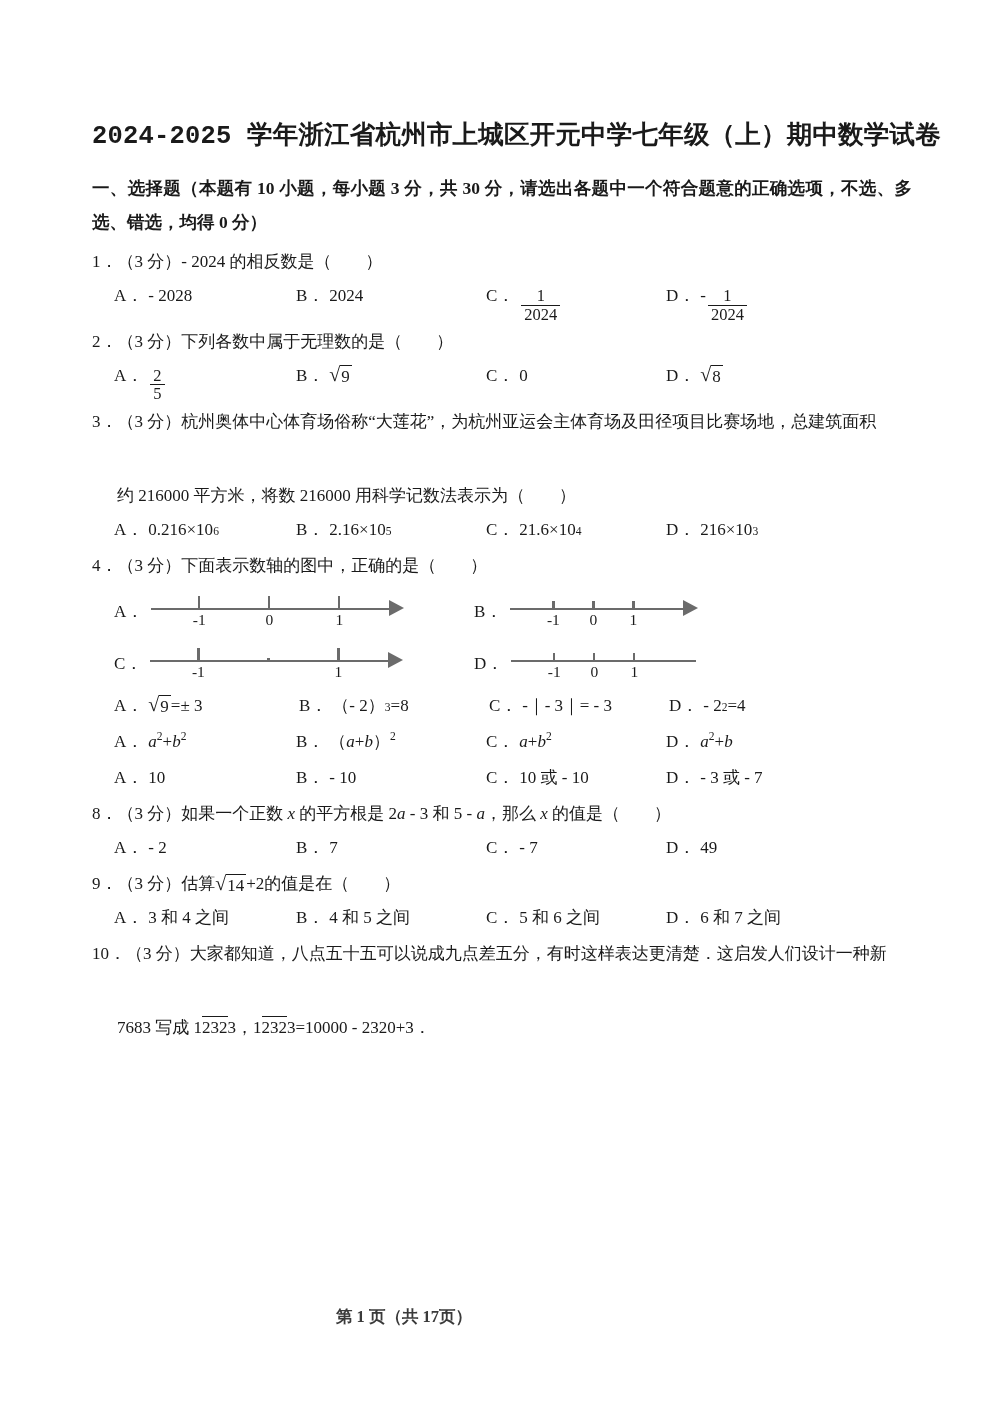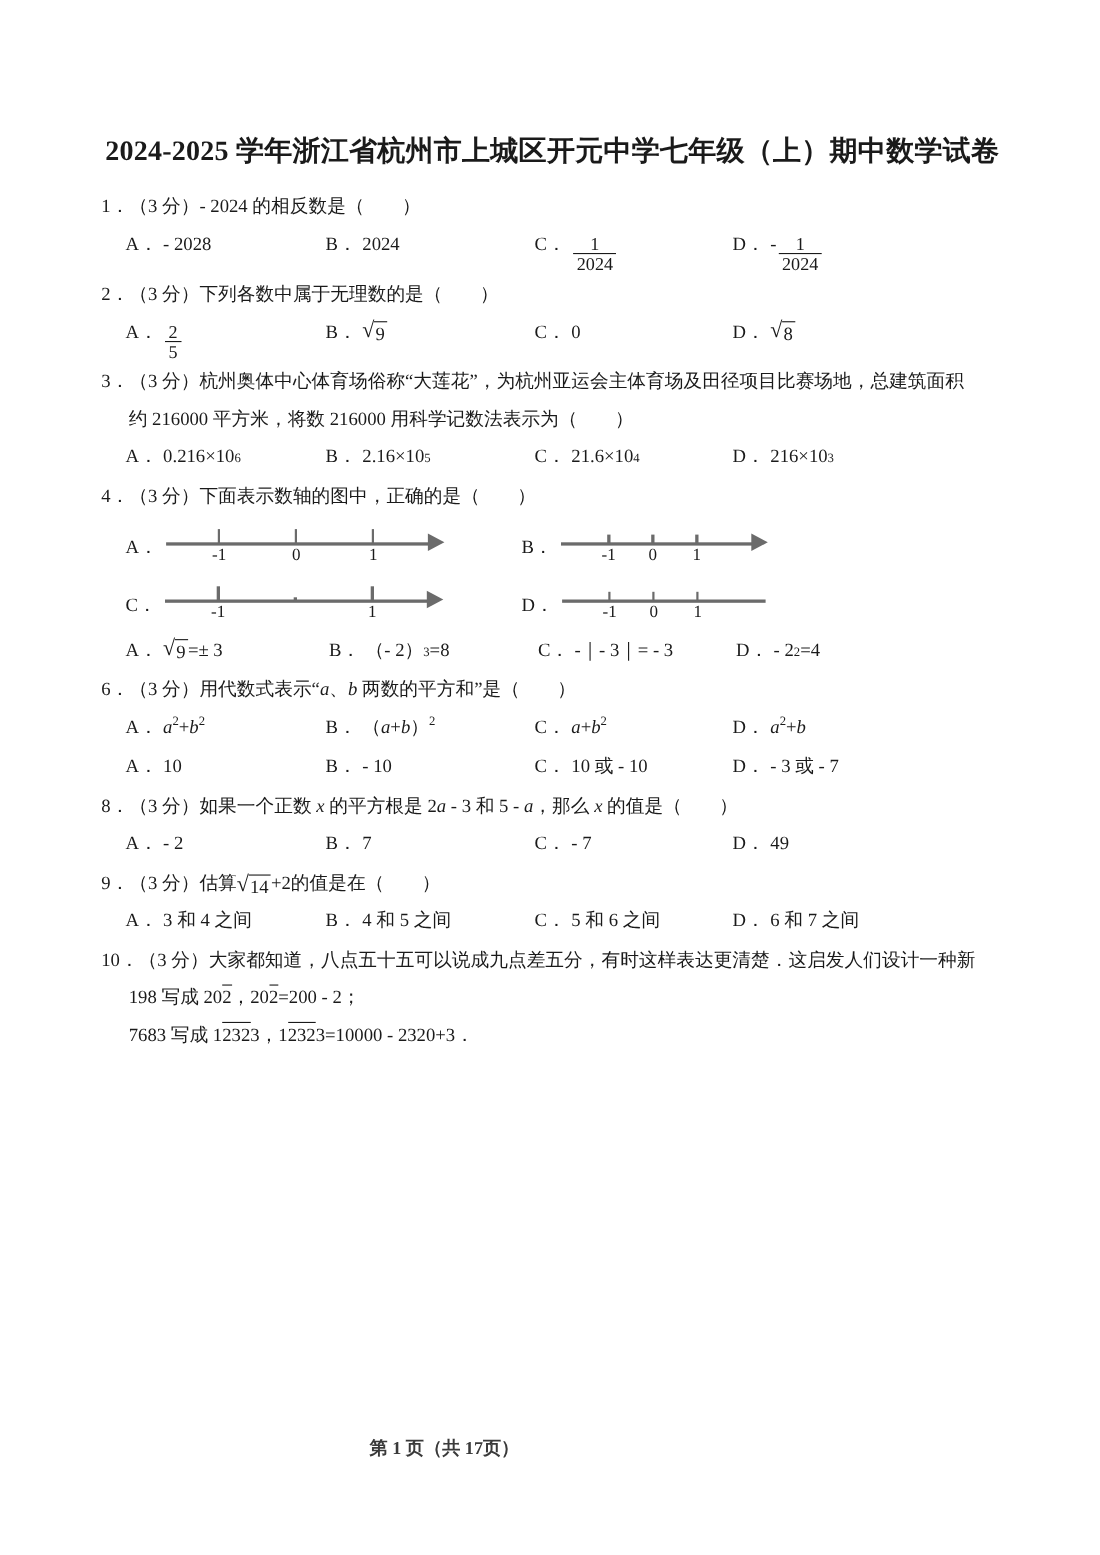--- a/index.html
+++ b/index.html
@@ -32,20 +32,21 @@
 
   
   .doc-title {
     font-weight: bold;
     font-size: 25.5px;
     text-align: center;
     letter-spacing: 0.2px;
     margin: 0 0 18px 0;
     line-height: 1.3;
     white-space: nowrap;
+    font-family: Liberation Mono, monospace;
   }
 
   
   .section-head {
     font-weight: bold;
     font-size: 17.5px;
     line-height: 1.95;
     margin: 0 0 6px 0;
     text-align: justify;
   }
@@ -55,20 +56,21 @@
     margin: 0 0 2px 0;
   }
   .q-stem {
     font-size: 17px;
     line-height: 2.0;
     text-align: justify;
   }
   .q-stem .indent2 {
     display: block;
     padding-left: 25px;
+    margin-top: 40px;
   }
   .opts {
     display: flex;
     font-size: 17px;
     line-height: 2.0;
     padding-left: 22px;
     align-items: flex-start;
   }
   .opt {
     display: flex;
@@ -188,20 +190,21 @@
   .footer .num { font-weight: bold; }
 </style>
 </head>
 <body>
 
 <div class="page">
   <div class="content">
 
     <div class="doc-title">2024-2025 学年浙江省杭州市上城区开元中学七年级（上）期中数学试卷</div>
 
+    <div class="section-head">一、选择题（本题有 10 小题，每小题 3 分，共 30 分，请选出各题中一个符合题意的正确选项，不选、多选、错选，均得 0 分）</div>
 
     <div class="q">
       <div class="q-stem">
         <span>1</span><span>．</span><span>（3 分）</span><span>- 2024 的相反数是（　　）</span>
       </div>
       <div class="opts">
         <div class="opt w-a">
           <span class="lbl">A．</span>
           <span>- 2028</span>
         </div>
@@ -374,23 +377,20 @@
         <div class="opt">
           <span class="lbl">D．</span>
           <span>- 2</span>
             <sup class="e">2</sup>
             <span>=4</span>
         </div>
       </div>
     </div>
 
     <div class="q">
-      <div class="q-stem">
-        <span>6</span><span>．</span><span>（3 分）</span><span>用代数式表示“<span class="it">a</span>、<span class="it">b</span> 两数的平方和”是（　　）</span>
-      </div>
       <div class="opts">
         <div class="opt w-a">
           <span class="lbl">A．</span>
           <span><span class="it">a</span><sup class="e">2</sup>+<span class="it">b</span><sup class="e">2</sup></span>
         </div>
         <div class="opt w-b">
           <span class="lbl">B．</span>
           <span>（<span class="it">a</span>+<span class="it">b</span>）<sup class="e">2</sup></span>
         </div>
         <div class="opt w-c">
@@ -472,23 +472,20 @@
         <div class="opt w-d">
           <span class="lbl">D．</span>
           <span>6 和 7 之间</span>
         </div>
       </div>
     </div>
 
     <div class="q">
       <div class="q-stem">
         <span>10</span><span>．</span><span>（3 分）</span><span>大家都知道，八点五十五可以说成九点差五分，有时这样表达更清楚．这启发人们设计一种新</span>
-        <span class="indent2">
-          <span>198 写成 20</span><span class="ovl">2</span><span>，20</span><span class="ovl">2</span><span>=200 - 2；</span>
-        </span>
         <span class="indent2">
           <span>7683 写成 1</span><span class="ovl">232</span><span>3</span><span>，1</span><span class="ovl">232</span><span>3</span><span>=10000 - 2320+3．</span>
         </span>
       </div>
     </div>
 
   </div>
 
   <div class="footer">
     <span>第</span>

